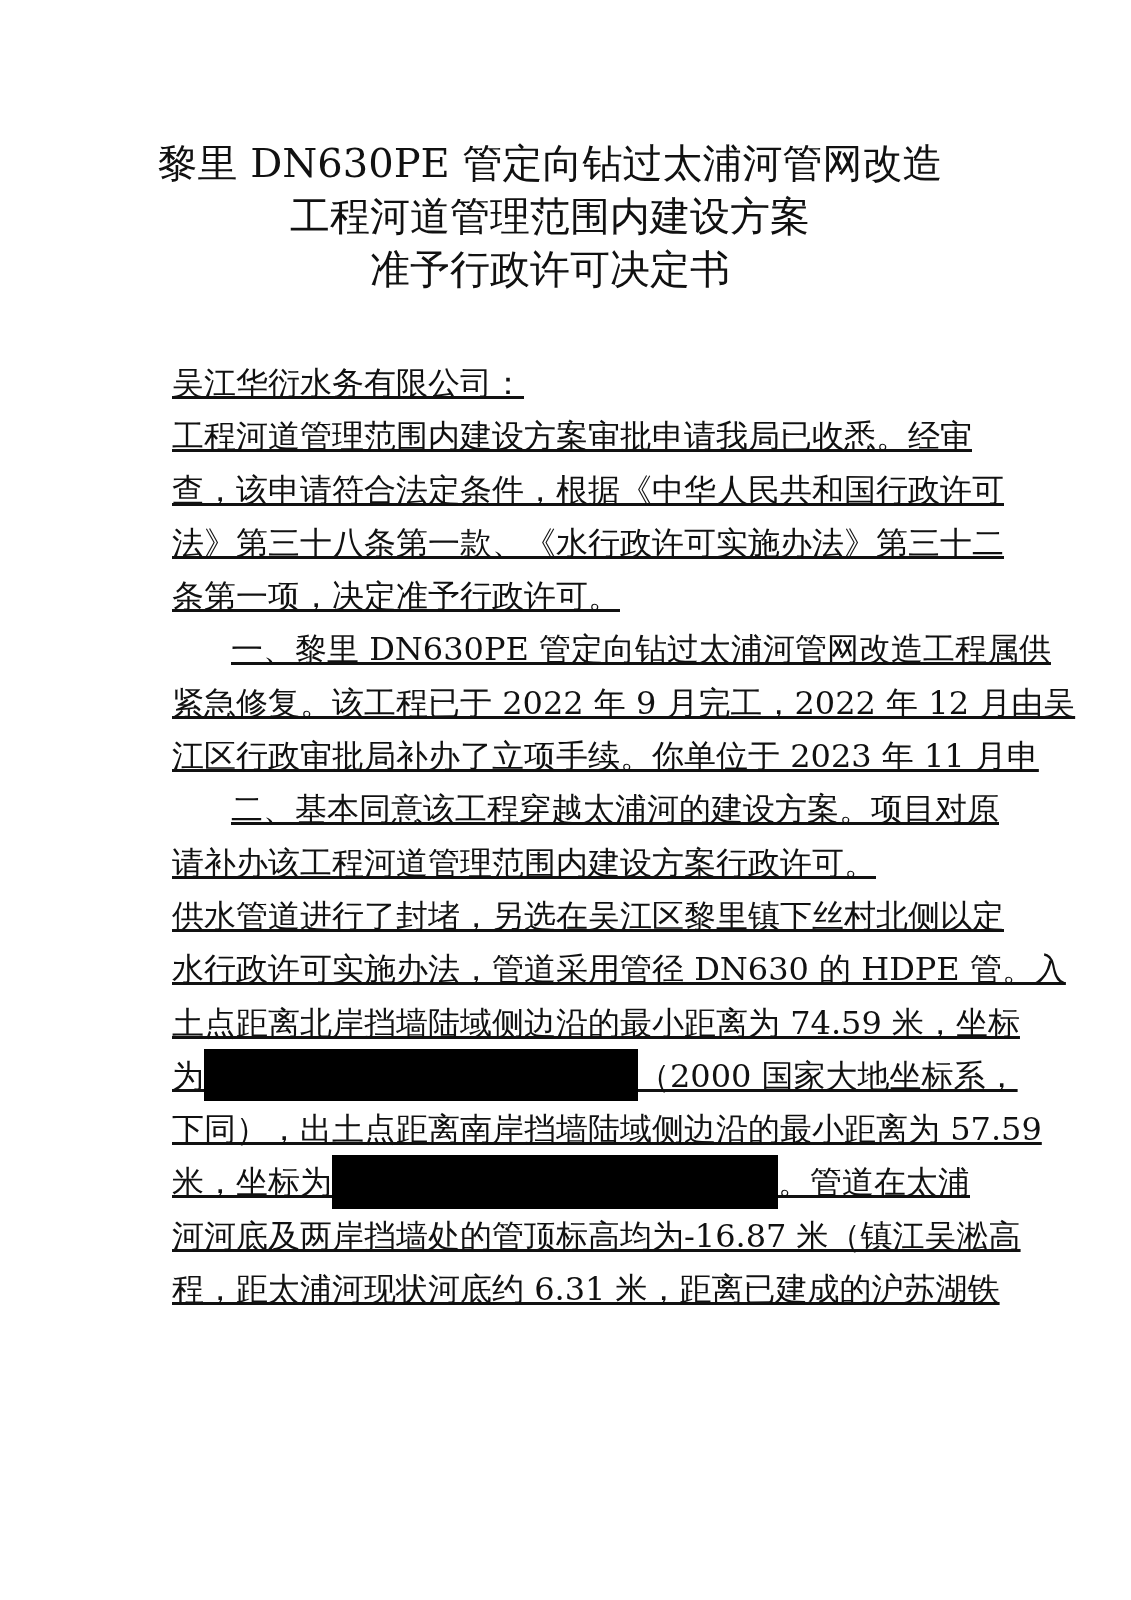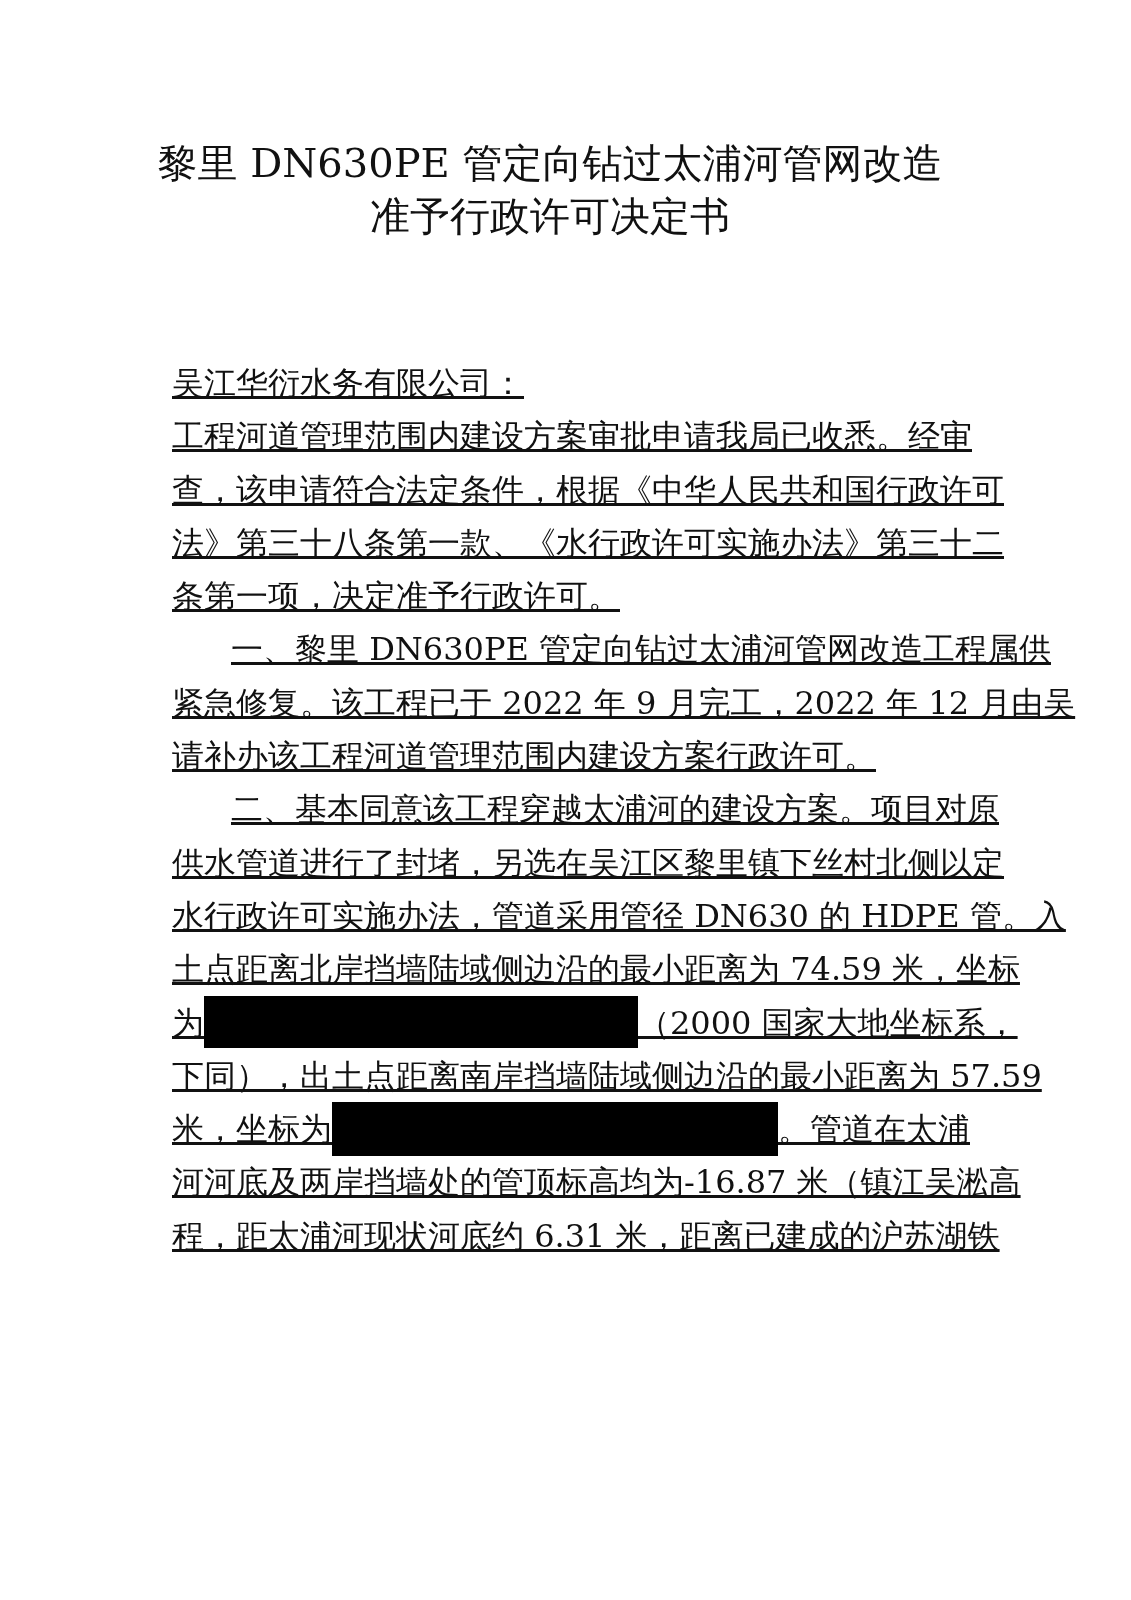--- a/index.html
+++ b/index.html
@@ -66,36 +66,38 @@
     .r1 { width: 434px; height: 52px; }
     .r2 { width: 446px; height: 54px; }
   </style>
 </head>
 <body>
 
 <div class="page">
 
   <h1 class="title">
     <span class="tl">黎里 DN630PE 管定向钻过太浦河管网改造</span>
+    <span class="tl">工程河道管理范围内建设方案</span>
     <span class="tl">准予行政许可决定书</span>
   </h1>
 
   <div class="body">
     <span class="line last">吴江华衍水务有限公司：</span>
 
     <span class="line">工程河道管理范围内建设方案审批申请我局已收悉。经审</span>
     <span class="line">查，该申请符合法定条件，根据《中华人民共和国行政许可</span>
     <span class="line">法》第三十八条第一款、《水行政许可实施办法》第三十二</span>
     <span class="line last">条第一项，决定准予行政许可。</span>
 
     <span class="line indent">一、黎里 DN630PE 管定向钻过太浦河管网改造工程属供</span>
     <span class="line">紧急修复。该工程已于 2022 年 9 月完工，2022 年 12 月由吴</span>
+    <span class="line">江区行政审批局补办了立项手续。你单位于 2023 年 11 月申</span>
+    <span class="line indent">二、基本同意该工程穿越太浦河的建设方案。项目对原</span>
+
     <span class="line last">请补办该工程河道管理范围内建设方案行政许可。</span>
-
-    <span class="line indent">二、基本同意该工程穿越太浦河的建设方案。项目对原</span>
     <span class="line">供水管道进行了封堵，另选在吴江区黎里镇下丝村北侧以定</span>
     <span class="line">水行政许可实施办法，管道采用管径 DN630 的 HDPE 管。入</span>
     <span class="line">土点距离北岸挡墙陆域侧边沿的最小距离为 74.59 米，坐标</span>
 
     <span class="line">
       <span>为</span><span class="redact r1"></span><span>（2000 国家大地坐标系，</span>
     </span>
 
     <span class="line">下同），出土点距离南岸挡墙陆域侧边沿的最小距离为 57.59</span>
 

